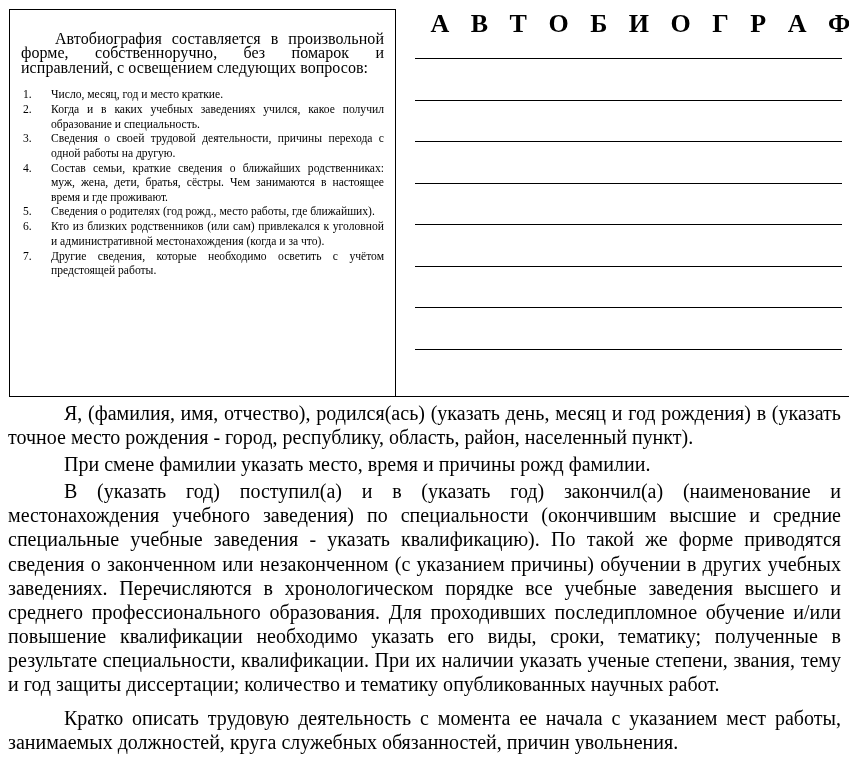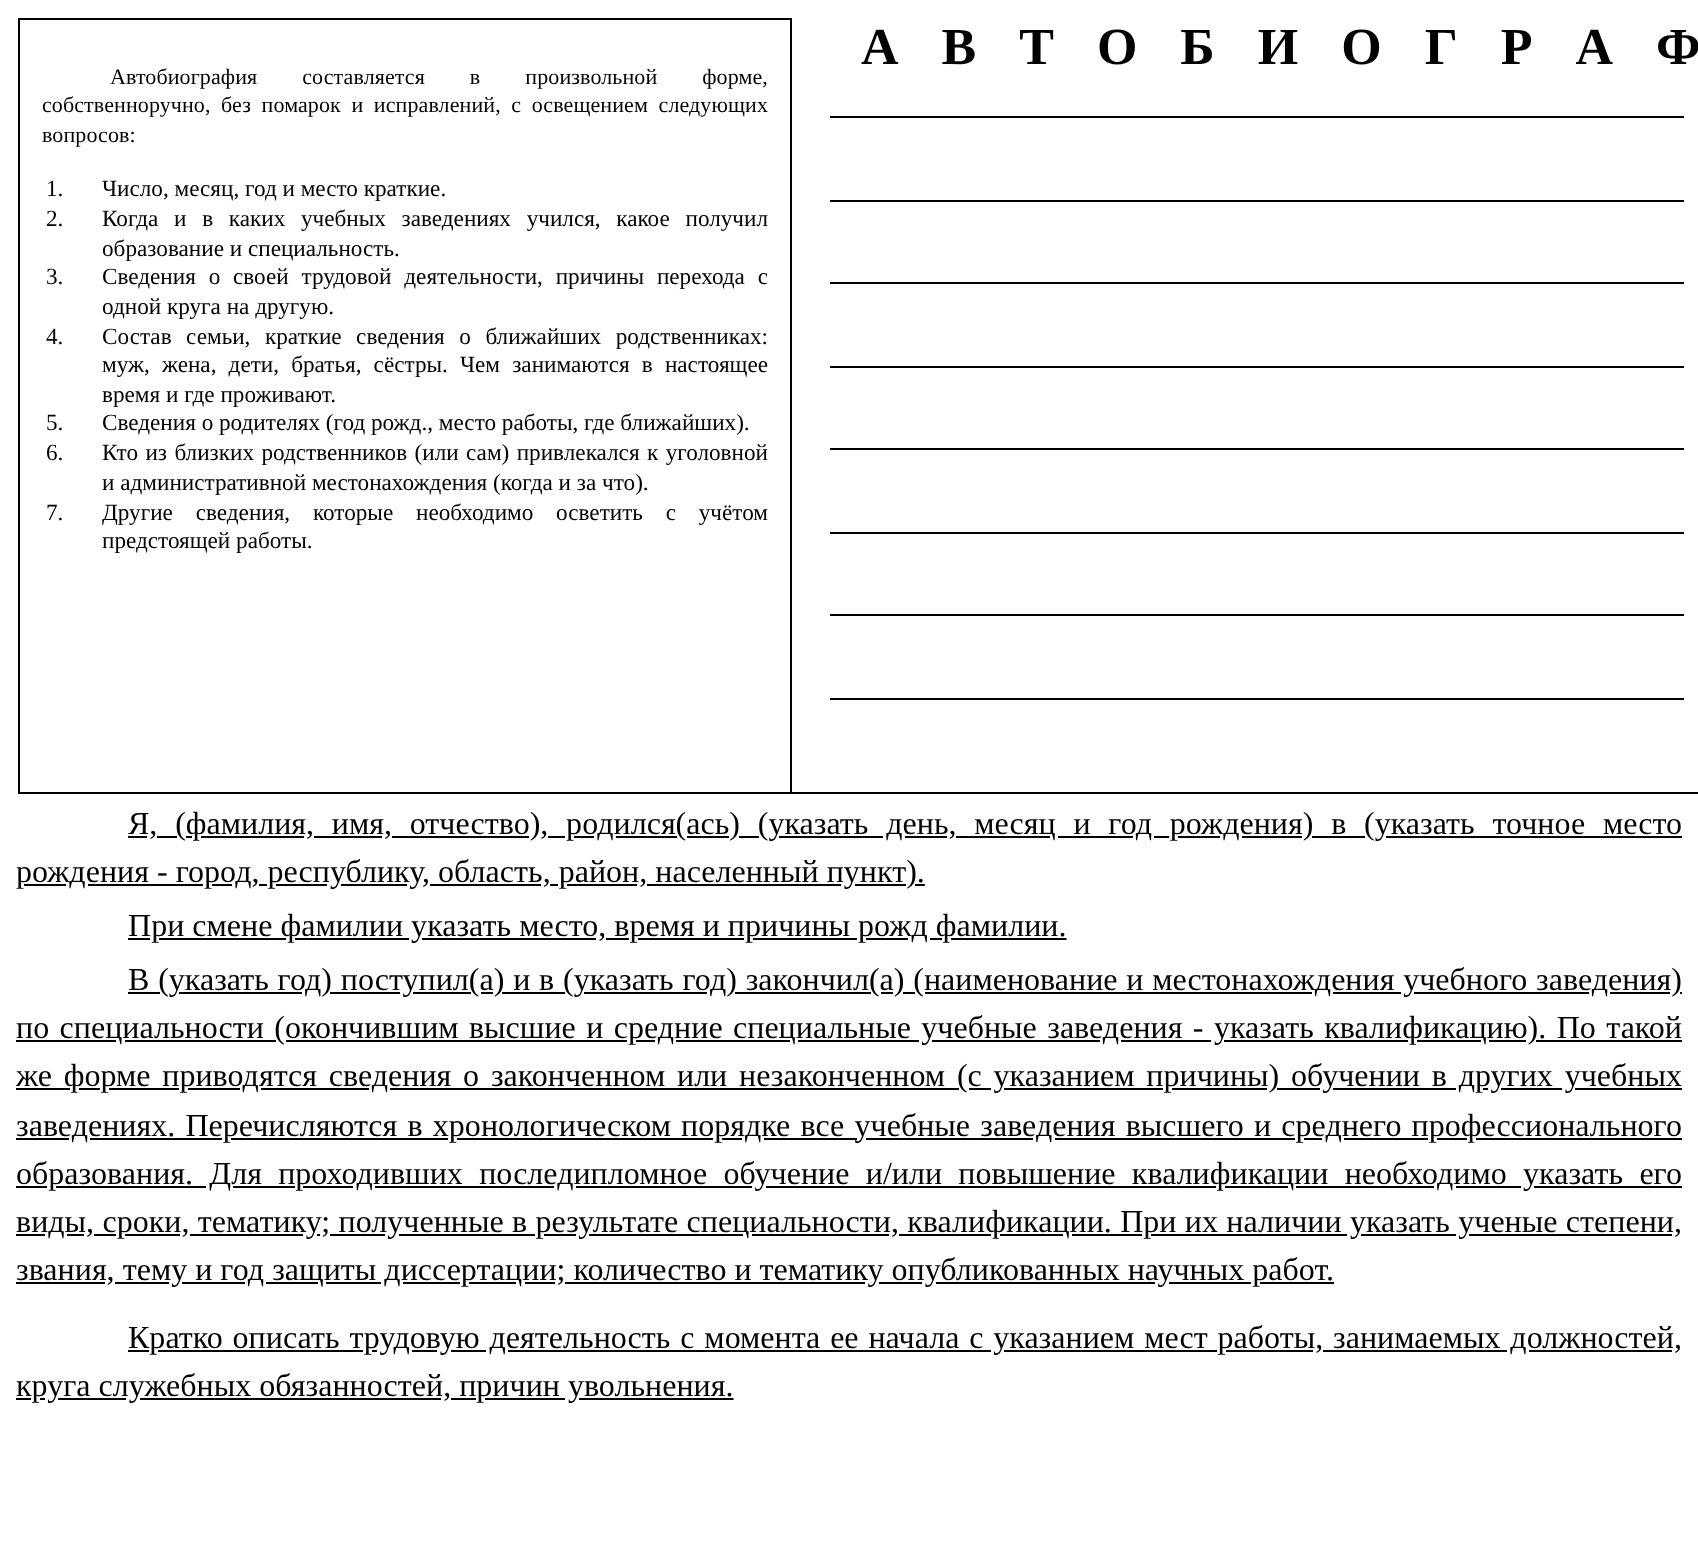--- a/index.html
+++ b/index.html
@@ -39,21 +39,21 @@
     left: 9px;
     top: 9px;
     width: 387px;
     height: 388px;
     box-sizing: border-box;
     border: 1.5px solid #000;
     padding: 22px 11px 0 11px;
   }
 
   .intro-paragraph {
-    font-size: 11px;
+    font-size: 16px;
     line-height: 14.4px;
     text-align: justify;
     text-indent: 34px;
     margin: 0 0 13px 0;
     letter-spacing: 0.05px;
   }
 
   .question-list {
     list-style: none;
     margin: 0;
@@ -125,27 +125,26 @@
 
   
   .body-text {
     position: absolute;
     left: 8px;
     top: 401px;
     width: 833px;
   }
 
   .body-paragraph {
-    font-size: 16px;
+    font-size: 20px;
     line-height: 24.1px;
     text-align: justify;
     text-indent: 56px;
     margin: 0 0 3px 0;
     letter-spacing: 0.01px;
-    text-decoration: underline;
   }
 
   .body-paragraph.last {
     margin-bottom: 0;
   }
 
   .spacer-sm { height: 7px; }
 </style>
 </head>
 <body>
@@ -161,21 +160,21 @@
         <li class="question-item">
           <span class="question-num">1.</span>
           <span class="question-text">Число, месяц, год и место краткие.</span>
         </li>
         <li class="question-item">
           <span class="question-num">2.</span>
           <span class="question-text">Когда и в каких учебных заведениях учился, какое получил образование и специальность.</span>
         </li>
         <li class="question-item">
           <span class="question-num">3.</span>
-          <span class="question-text">Сведения о своей трудовой деятельности, причины перехода с одной круга на другую.</span>
+          <span class="question-text">Сведения о своей трудовой деятельности, причины перехода с одной работы на другую.</span>
         </li>
         <li class="question-item">
           <span class="question-num">4.</span>
           <span class="question-text">Состав семьи, краткие сведения о ближайших родственниках: муж, жена, дети, братья, сёстры. Чем занимаются в настоящее время и где проживают.</span>
         </li>
         <li class="question-item">
           <span class="question-num">5.</span>
           <span class="question-text">Сведения о родителях (год рожд., место работы, где ближайших).</span>
         </li>
         <li class="question-item">

